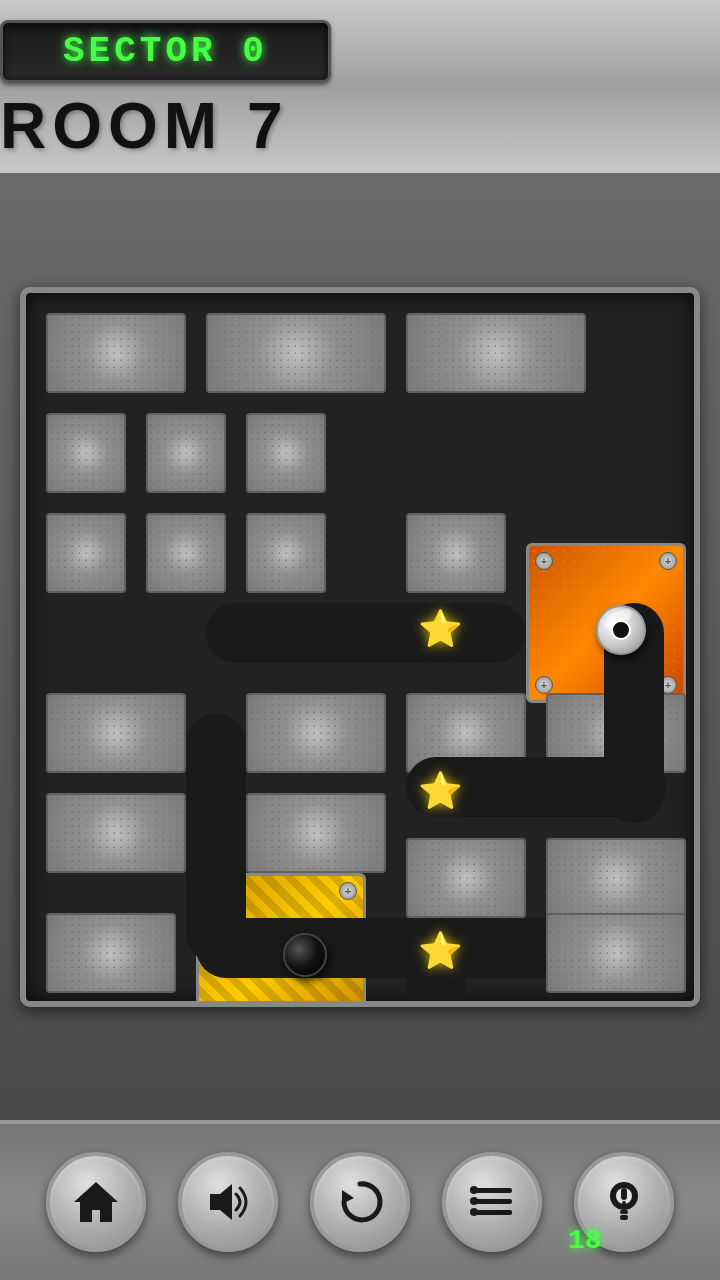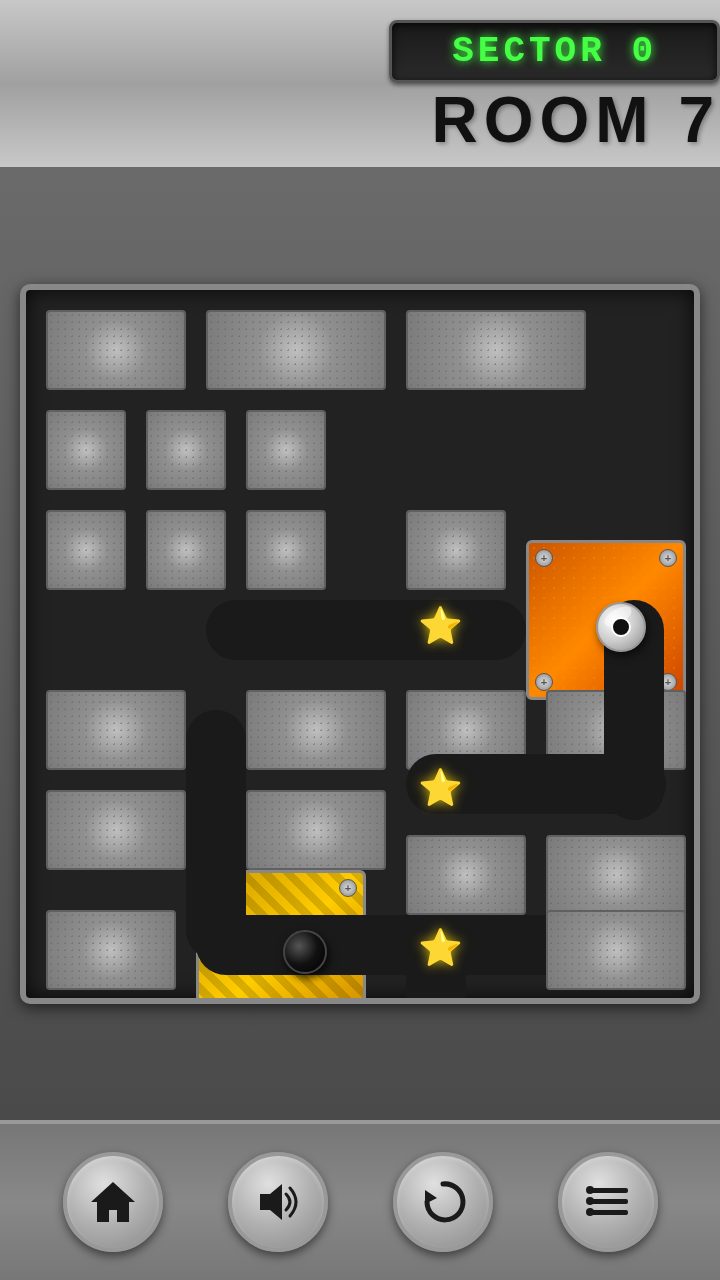--- a/index.html
+++ b/index.html
@@ -15,21 +15,22 @@
       align-items: center;
     }
 
     
     .header {
       width: 100%;
       background: linear-gradient(to bottom, #c8c8c8, #a0a0a0, #c8c8c8);
       padding: 20px 0 10px 0;
       display: flex;
       flex-direction: column;
-      align-items: flex-end;
+      align-items: flex-start;
+      gap: 6px;
     }
 
     .sector-badge {
       background: linear-gradient(to bottom, #1a1a1a, #2a2a2a);
       border: 3px solid #555;
       border-radius: 8px;
       padding: 8px 60px;
       box-shadow: inset 0 2px 8px rgba(0,0,0,0.8), 0 2px 4px rgba(0,0,0,0.5);
     }
 
@@ -353,14 +354,25 @@
     <svg viewBox="0 0 52 52">
       <rect x="6" y="12" width="40" height="5" rx="2" fill="#1a1a1a"></rect>
       <rect x="6" y="23" width="40" height="5" rx="2" fill="#1a1a1a"></rect>
       <rect x="6" y="34" width="40" height="5" rx="2" fill="#1a1a1a"></rect>
       <circle cx="8" cy="14" r="4" fill="#1a1a1a"></circle>
       <circle cx="8" cy="25" r="4" fill="#1a1a1a"></circle>
       <circle cx="8" cy="36" r="4" fill="#1a1a1a"></circle>
     </svg>
   </div>
 
+  <div class="tool-btn" style="position:relative;">
+    <svg viewBox="0 0 52 52">
+      <circle cx="26" cy="20" r="14" fill="#1a1a1a"></circle>
+      <rect x="22" y="34" width="8" height="4" rx="2" fill="#1a1a1a"></rect>
+      <rect x="22" y="39" width="8" height="5" rx="2" fill="#1a1a1a"></rect>
+      <circle cx="26" cy="20" r="8" fill="#e0e0e0"></circle>
+      <rect x="23" y="12" width="6" height="12" rx="3" fill="#1a1a1a"></rect>
+      <circle cx="26" cy="27" r="2" fill="#1a1a1a"></circle>
+    </svg>
+    <span class="hint-count">18</span>
+  </div>
 
 </div>
 
 </body></html>

